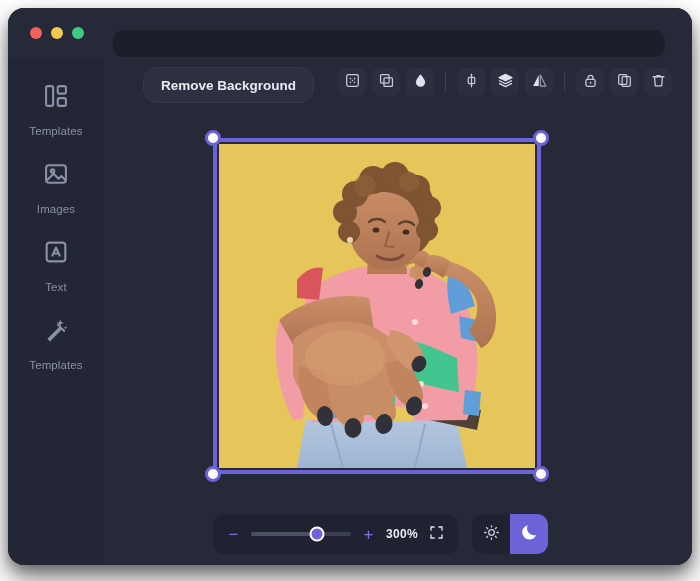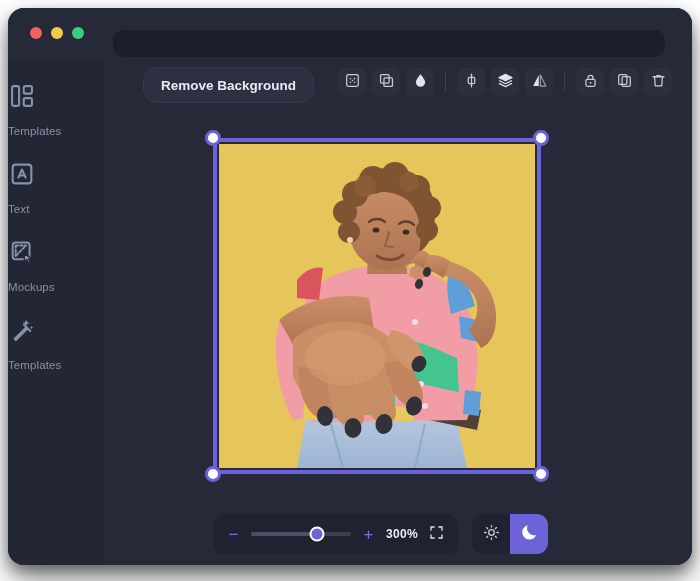--- a/index.html
+++ b/index.html
@@ -51,21 +51,21 @@
   #sidebar {
     position: absolute;
     left: 0; top: 50px; bottom: 0;
     width: 96px;
     background: #232735;
     padding-top: 12px;
   }
   .side-item {
     width: 96px; height: 78px;
     display: flex; flex-direction: column;
-    justify-content: center;
+    align-items: center; justify-content: center;
     gap: 15px;
     cursor: pointer;
   }
   .side-item .ico { width: 28px; height: 28px; display:block; }
   .side-item .lbl {
     font-size: 11.5px; color: #8a90a8; letter-spacing: .1px;
     white-space: nowrap;
   }
 
   
@@ -214,43 +214,42 @@
       <span class="ico">
         <svg viewBox="0 0 24 24" width="28" height="28" fill="none" stroke="#8a90a8" stroke-width="1.8" stroke-linejoin="round">
           <rect x="3.5" y="3.5" width="6" height="17" rx="1.4"></rect>
           <rect x="13.5" y="3.5" width="7" height="6.5" rx="1.4"></rect>
           <rect x="13.5" y="13.8" width="7" height="6.7" rx="1.4"></rect>
         </svg>
       </span>
       <span class="lbl">Templates</span>
     </div>
 
+    <div class="side-item">
+      <span class="ico">
+        <svg viewBox="0 0 24 24" width="28" height="28" fill="none" stroke="#8a90a8" stroke-width="1.8" stroke-linejoin="round">
+          <rect x="3.5" y="4.5" width="17" height="15" rx="2.5"></rect>
+          <circle cx="9" cy="9.5" r="1.5"></circle>
+          <path d="M4.2 17.3 L10 11.8 L14.2 16 L16.6 13.8 L20 17.2"></path>
+        </svg>
+      </span>
+      <span class="lbl">Images</span>
+    </div>
 
     <div class="side-item">
       <span class="ico">
         <svg viewBox="0 0 24 24" width="28" height="28" fill="none" stroke="#8a90a8" stroke-width="1.8" stroke-linejoin="round">
           <rect x="4" y="4" width="16" height="16" rx="2.5"></rect>
           <path d="M8.6 15.8 L12 8.2 L15.4 15.8 M9.9 13.3 H14.1"></path>
         </svg>
       </span>
       <span class="lbl">Text</span>
     </div>
 
 
-    <div class="side-item">
-      <span class="ico">
-        <svg viewBox="0 0 24 24" width="28" height="28" fill="none" stroke="#8a90a8" stroke-width="1.7" stroke-linejoin="round" stroke-linecap="round">
-          <rect x="4" y="3.8" width="14.5" height="14.5" rx="2.4"></rect>
-          <path d="M7 15 L15.2 6.6" stroke-dasharray="2.2 1.8"></path>
-          <path d="M6.6 6.4 H15.6 M6.6 6.4 V15.4" stroke-dasharray="2 1.8"></path>
-          <path d="M14 13.6 L14 20.6 L16 18.6 L17.6 21.4 L19 20.6 L17.4 18 L20.4 17.6 Z" fill="#8a90a8" stroke="#232735" stroke-width="1.1"></path>
-        </svg>
-      </span>
-      <span class="lbl">Mockups</span>
-    </div>
 
     <div class="side-item">
       <span class="ico">
         <svg viewBox="0 0 24 24" width="28" height="28" fill="none" stroke="#8a90a8" stroke-width="1.7" stroke-linejoin="round" stroke-linecap="round">
           <path d="M4.6 19.6 L15.2 9 L17.4 11.2 L6.8 21.8 Z" fill="#8a90a8" stroke="none"></path>
           <path d="M13.6 7.4 L19 12.8"></path>
           <path d="M15.6 3 L16.4 5.2 L18.6 6 L16.4 6.8 L15.6 9 L14.8 6.8 L12.6 6 L14.8 5.2 Z" fill="#8a90a8" stroke="none"></path>
           <path d="M20.2 8.4 L20.6 9.6 L21.8 10 L20.6 10.4 L20.2 11.6 L19.8 10.4 L18.6 10 L19.8 9.6 Z" fill="#8a90a8" stroke="none"></path>
         </svg>
       </span>

